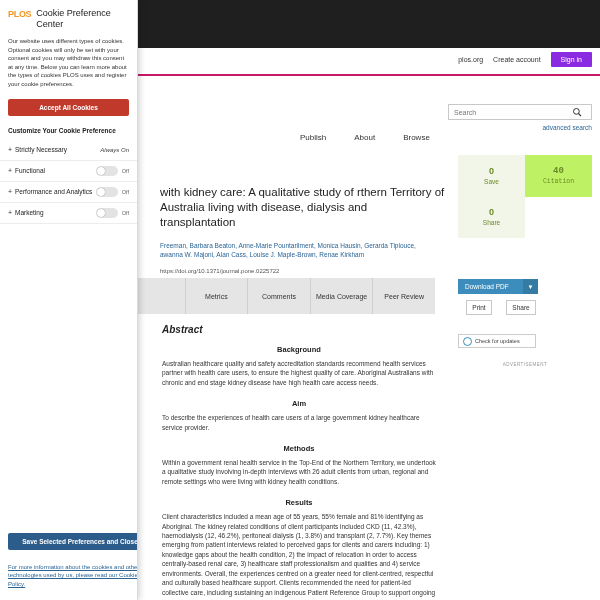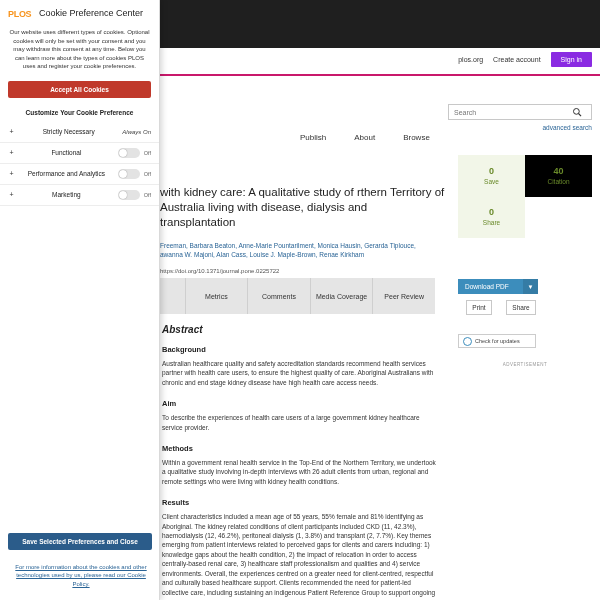--- a/index.html
+++ b/index.html
@@ -111,21 +111,21 @@
 
   
   .abstract {
     position: absolute; left: 162px; top: 324px;
     width: 274px;
   }
   .abstract h2 {
     font-size: 10px; margin: 0 0 10px 0; color: #222; font-weight: bold; font-style: italic;
   }
   .abstract h3 {
-    font-size: 7.5px; margin: 12px 0 5px 0; color: #222; font-weight: bold;
+    font-size: 7.5px; margin: 12px 0 5px 0; color: #222; font-weight: bold; text-align: center;
   }
   .abstract h3:first-of-type { margin-top: 0; }
   .abstract p {
     font-size: 6.5px; line-height: 9.4px; color: #333; margin: 0;
   }
 
   
   .metrics {
     position: absolute; left: 458px; top: 155px;
     width: 134px; height: 83px;
@@ -133,21 +133,21 @@
   }
   .metric {
     width: 67px; height: 41.5px;
     display: flex; flex-direction: column;
     align-items: center; justify-content: center;
     color: #fff;
   }
   .metric .num { font-size: 9px; font-weight: bold; line-height: 11px; }
   .metric .lbl { font-size: 6.5px; line-height: 9px; }
   .m-save { background: #f2f6e8; color: #6a8a2a; }
-  .m-cit  { background: #000000; color: #6a8a2a; }
+  .m-cit  { background: #bef264; color: #6a8a2a; font-family: Liberation Mono, monospace; }
   .m-view { background: #8ab82b; }
   .m-share{ background: #f2f6e8; color: #6a8a2a; }
 
   .dl-btn {
     position: absolute; left: 458px; top: 279px;
     width: 80px; height: 15px;
     background: #3c8dbc; color: #fff;
     font-size: 6.5px;
     display: flex; align-items: center; padding-left: 7px;
   }
@@ -180,26 +180,25 @@
   }
   .ad-label {
     position: absolute; left: 458px; top: 362px;
     width: 134px; text-align: center;
     font-size: 4.5px; color: #999; letter-spacing: .5px;
   }
 
   
   .cookie-panel {
     position: absolute; left: 0; top: 0;
-    width: 160px; height: 600px;
+    width: 138px; height: 600px;
     background: #fff;
     border-right: 1px solid #d9d9d9;
     box-shadow: 2px 0 6px rgba(0,0,0,.16);
     overflow: hidden;
-    text-align: center;
   }
   .cp-header {
     display: flex; align-items: flex-start;
     padding: 7px 8px 0 8px;
     gap: 5px;
   }
   .plos-logo {
     width: 26px; height: 14px;
     display: flex; align-items: center;
     font-size: 9px; font-weight: bold; color: #f7941e;

